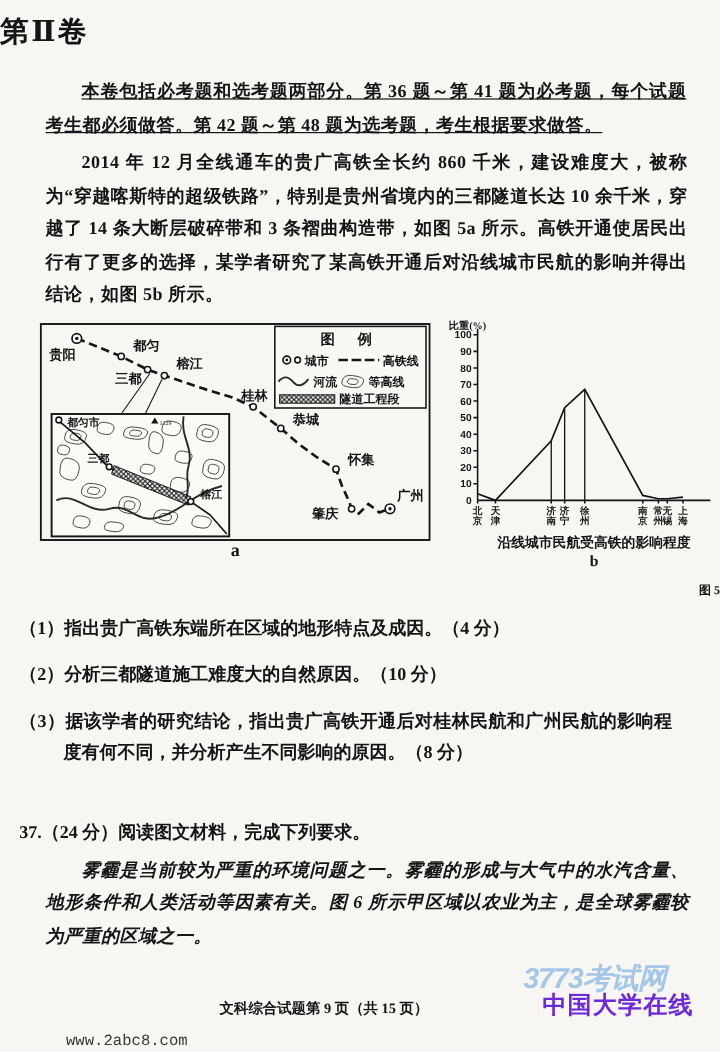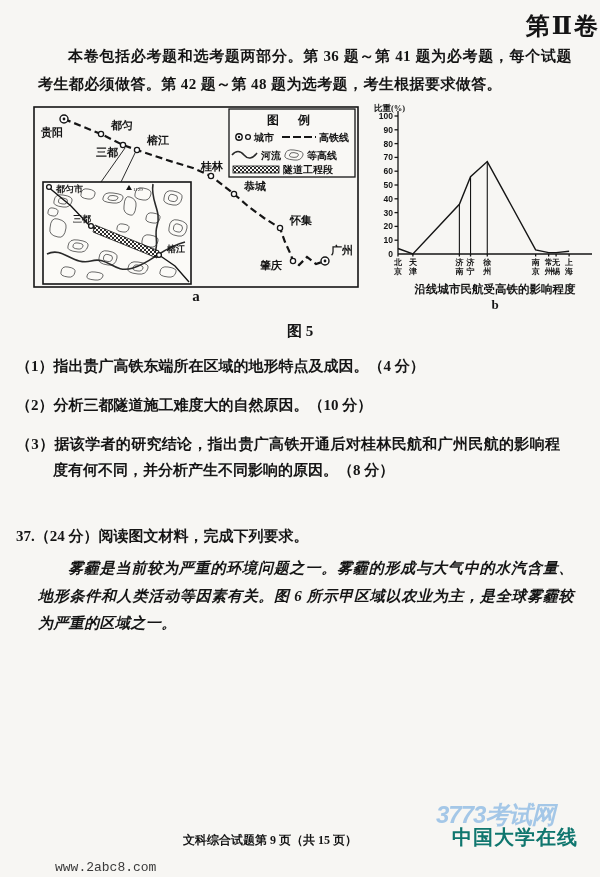--- a/index.html
+++ b/index.html
@@ -2,32 +2,32 @@
 <html><head>
 <meta charset="utf-8">
 <style>
   html,body{margin:0;padding:0;}
   .page{
     position:relative; width:600px; height:877px;
     background:#f7f6f3; overflow:hidden;
     font-family:"Liberation Serif","DejaVu Serif",serif;
     color:#151515;
   }
-  .title{ margin:10px 0 0 0; text-align:right; font-size:24px; font-weight:700; letter-spacing:2px;}
+  .title{ margin:10px 0 0 0; text-align:left; font-size:24px; font-weight:700; letter-spacing:2px;}
   .para{ font-size:15px; font-weight:700; line-height:27.5px; text-align:justify; letter-spacing:0.4px;}
   .indent{ text-indent:2em;}
-  .intro{ margin:1px 28px 0 38px;}
+  .intro{ margin:22px 28px 0 38px;text-decoration:underline;}
   .q-head{ font-size:15px; font-weight:700; margin:14px 28px 0 16px; line-height:26px;}
   .material{ margin:4px 27px 0 38px;}
   .figure{ position:relative; height:212px; margin-top:4px;}
   #map-svg{ position:absolute; left:33px; top:4px;}
   #chart-svg{ position:absolute; left:372px; top:0px;}
   .sub-a{ position:absolute; left:33px; top:186px; width:326px; text-align:center;
           font-size:15px; font-weight:700; font-family:"Liberation Serif",serif;}
-  .fig-caption{ text-align:center; font-size:15px; font-weight:700; margin-top:8px;}
+  .fig-caption{ text-align:right; font-size:10px; font-weight:700; margin-top:8px;}
   .questions{ margin:12px 24px 0 16px;}
   .q-item{ font-size:15px; font-weight:700; line-height:26px; margin:0 16px 13px 0;
            padding-left:37px; text-indent:-37px; text-align:justify;}
   .q37-head{ margin-top:40px;}
   .q37-para{ margin:6px 26px 0 38px; font-style:italic;}
   .footer-left{ position:absolute; left:55px; top:860px; font-family:"Liberation Mono","DejaVu Sans Mono",monospace;
                 font-size:13px; color:#3a3a3a;}
   .footer-center{ position:absolute; left:183px; top:832px; font-size:12px; font-weight:700;}
   .wm-blue1{ position:absolute; left:436px; top:799px; font-size:24px; font-weight:700; font-style:italic;
              letter-spacing:-1px; z-index:1; font-family:"Liberation Sans",sans-serif;text-align:right;}
@@ -63,20 +63,21 @@
 </head>
 <body>
 
 <div class="page">
 
   <h1 class="title">第Ⅱ卷</h1>
 
   <p class="para indent intro">本卷包括必考题和选考题两部分。第 36 题～第 41 题为必考题，每个试题考生都必须做答。第 42 题～第 48 题为选考题，考生根据要求做答。</p>
 
 
+  <p class="para indent material">2014 年 12 月全线通车的贵广高铁全长约 860 千米，建设难度大，被称为“穿越喀斯特的超级铁路”，特别是贵州省境内的三都隧道长达 10 余千米，穿越了 14 条大断层破碎带和 3 条褶曲构造带，如图 5a 所示。高铁开通使居民出行有了更多的选择，某学者研究了某高铁开通后对沿线城市民航的影响并得出结论，如图 5b 所示。</p>
 
   <div class="figure">
     <svg id="map-svg" width="326" height="182" viewBox="0 0 326 182">
         <defs>
           <pattern id="hatch" width="4" height="4" patternUnits="userSpaceOnUse">
             <path d="M0,0 L4,4 M4,0 L0,4" stroke="#151515" stroke-width="0.9"></path>
           </pattern>
         </defs>
         <rect x="1" y="1" width="324" height="180" class="mapborder"></rect>
         <polyline points="31,13 68,28 90,39 104,44 140,56 160,62 178,70 201,88 216,101 231,112 247,122 252,136 258,149 260,155 266,159 274,151 283,158 292,155" class="rail"></polyline>
@@ -220,15 +221,15 @@
 
   <p class="q-head q37-head">37.（24 分）阅读图文材料，完成下列要求。</p>
 
   <p class="para indent material q37-para">雾霾是当前较为严重的环境问题之一。雾霾的形成与大气中的水汽含量、地形条件和人类活动等因素有关。图 6 所示甲区域以农业为主，是全球雾霾较为严重的区域之一。</p>
 
   <div class="footer-left">www.2abc8.com</div>
   <div class="footer-center">文科综合试题第 9 页（共 15 页）</div>
 
   <div class="wm-blue1" style="color: rgb(164, 199, 231);">3773考试网</div>
   <div class="wm-blue2" style="color: rgb(164, 199, 231);">3773.com.cn</div>
-  <div class="wm-red" style="color: #0f766e;">中国大学在线</div>
+  <div class="wm-red" style="color: #6d28d9;">中国大学在线</div>
 
 </div>
 
 </body></html>

